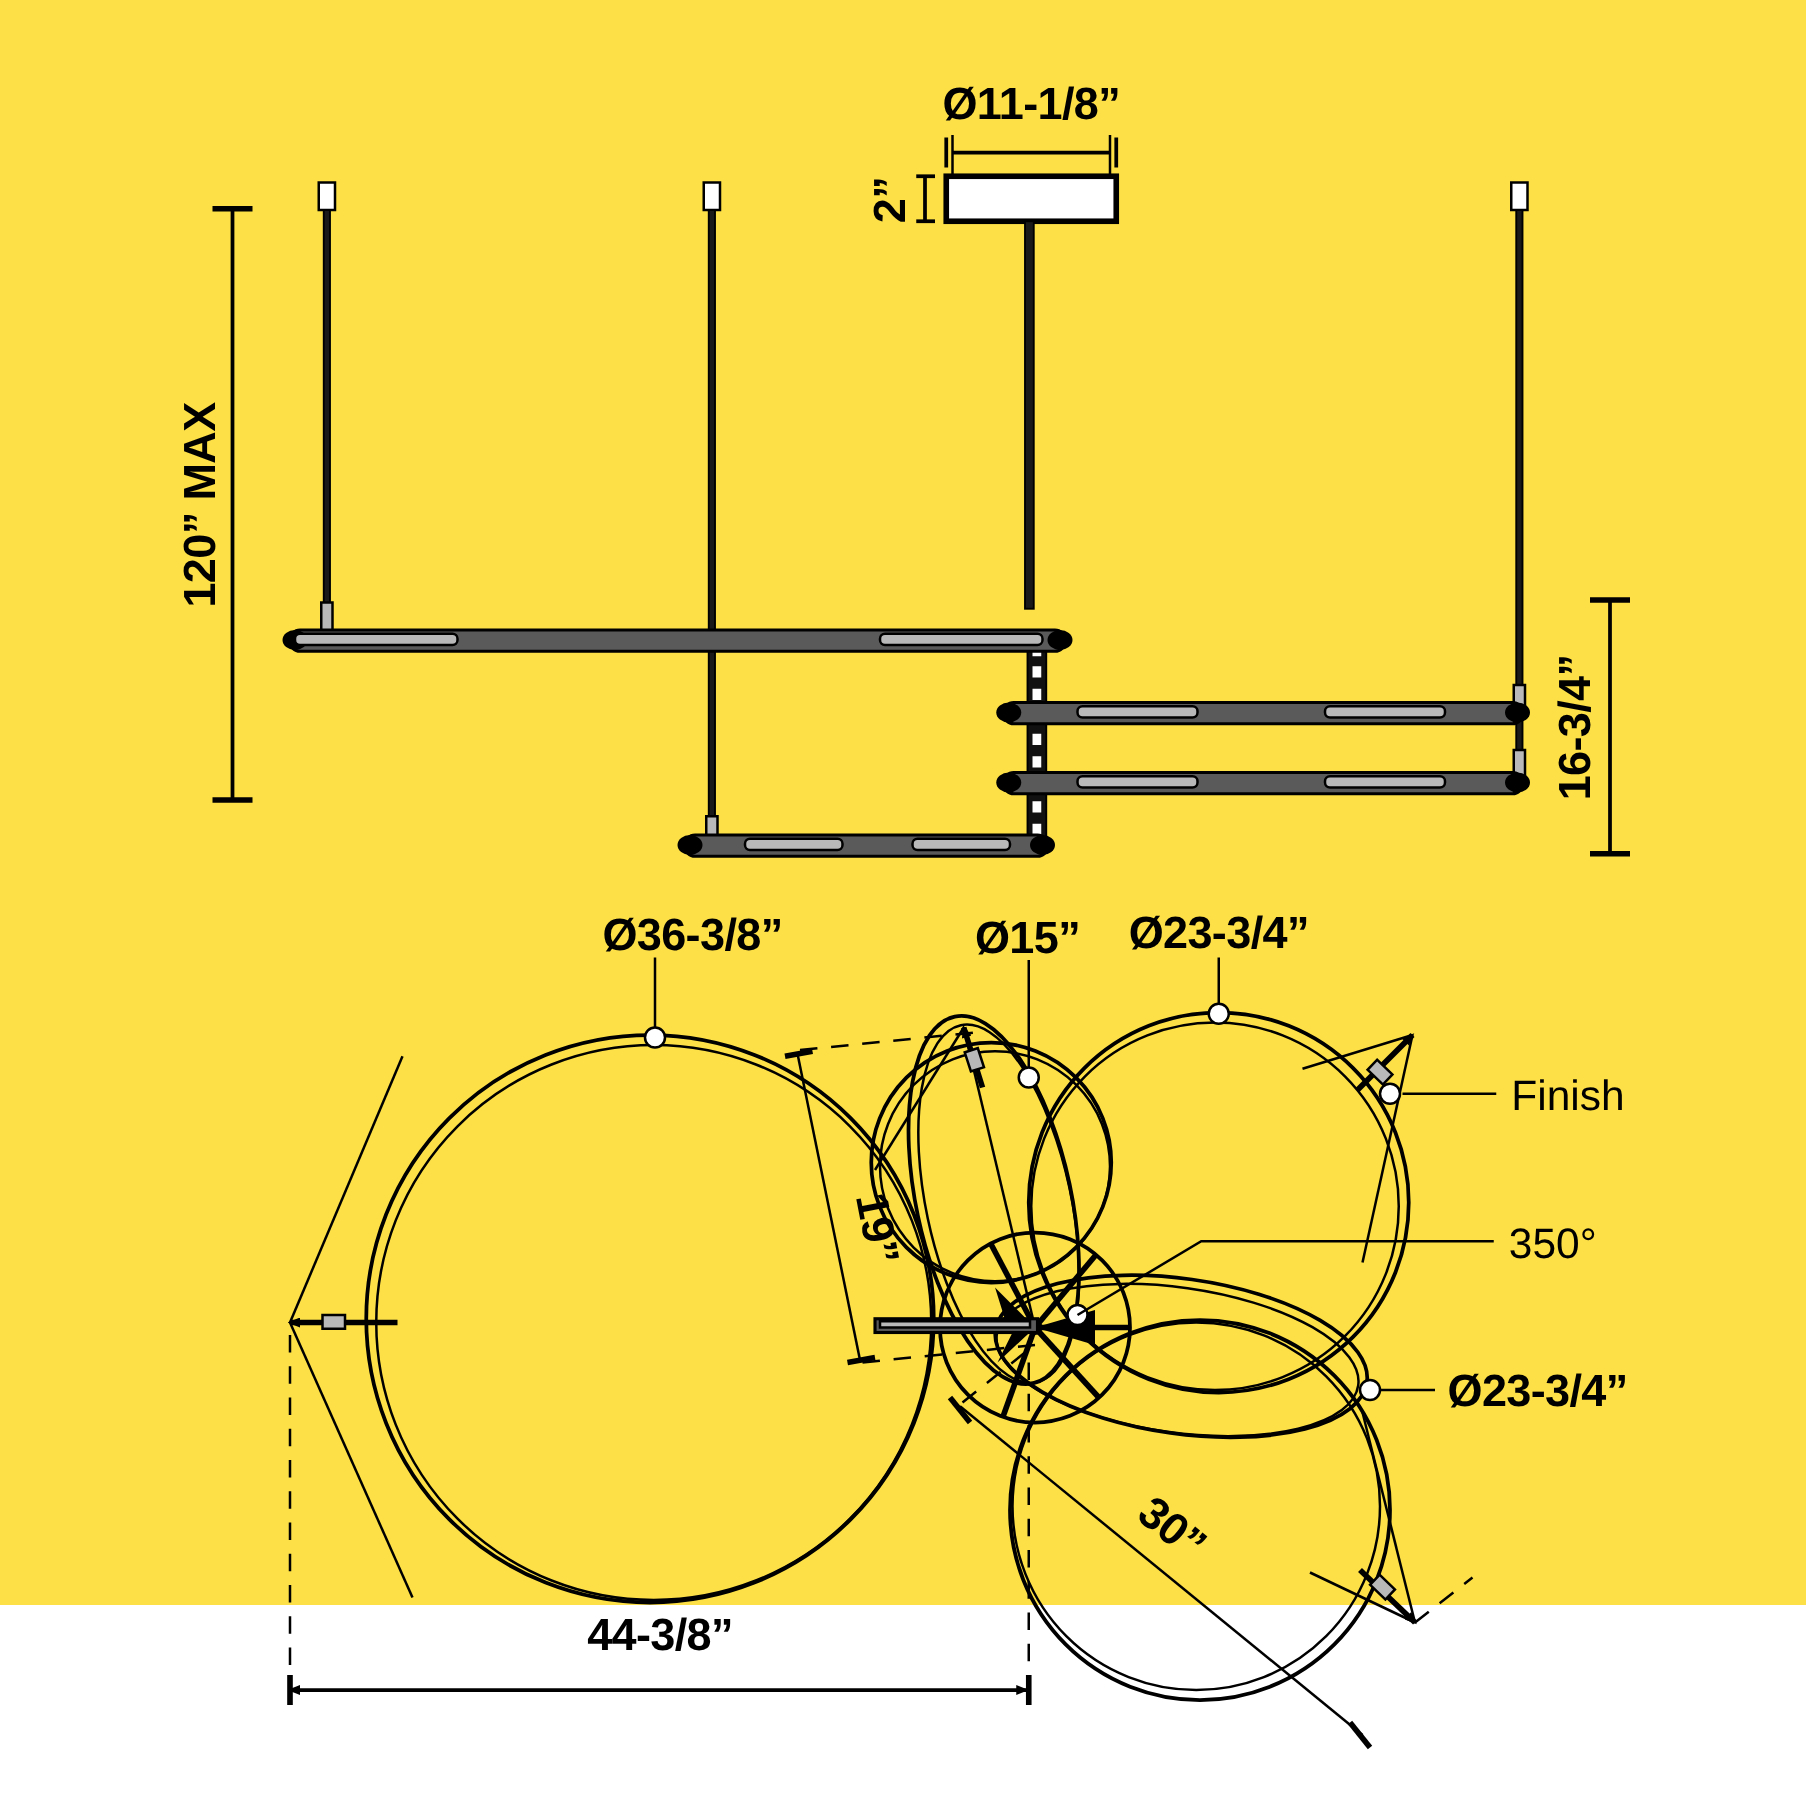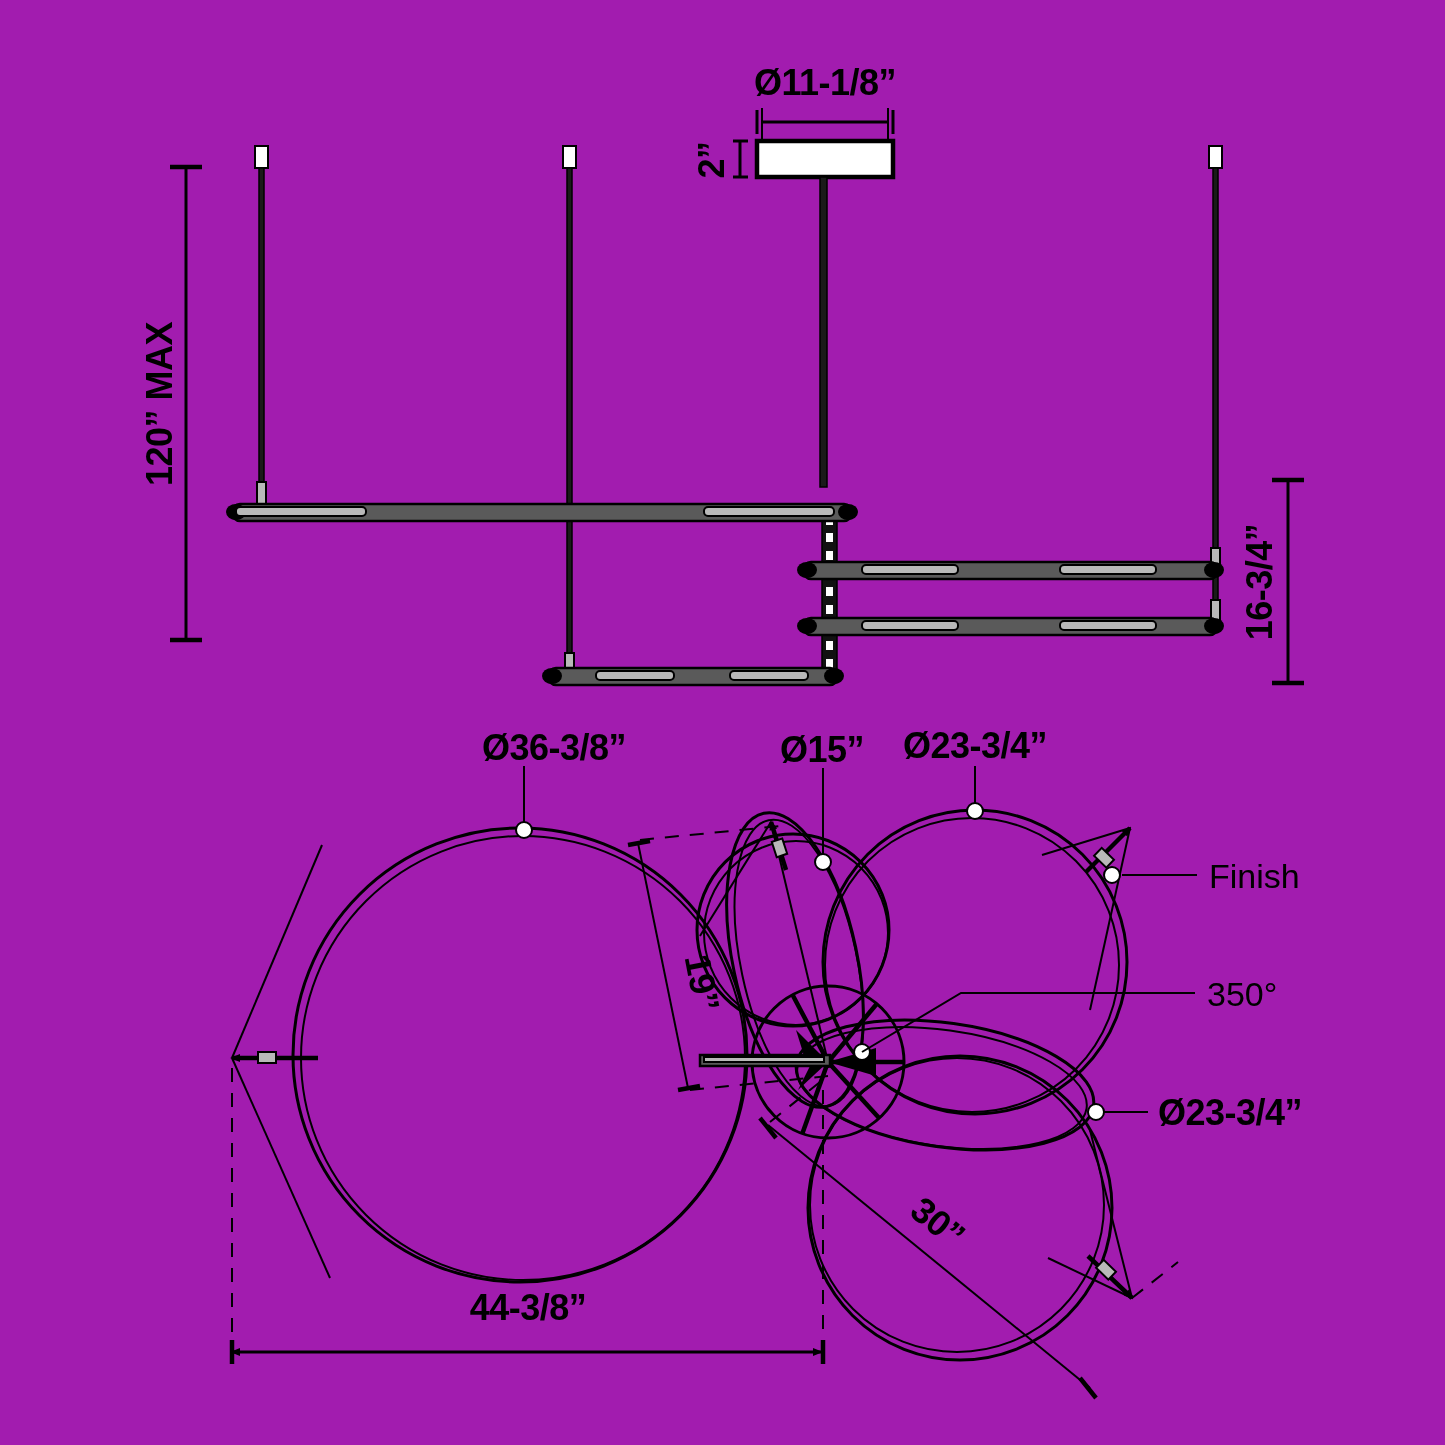--- a/index.html
+++ b/index.html
@@ -11,22 +11,22 @@
   body {
     width: 1445px;
     height: 1445px;
     font-family: "Liberation Sans", sans-serif;
     color: #000000;
     overflow: hidden;
   }
   #sheet {
     position: relative;
     width: 1445px;
-    height: 1445px;
-    background: #a21caf;
+    height: 1284px;
+    background: #fde047;
   }
   #drawing {
     position: absolute;
     top: 0;
     left: 0;
     width: 1445px;
     height: 1445px;
   }
   .dimtext {
     font-family: "Liberation Sans", sans-serif;

